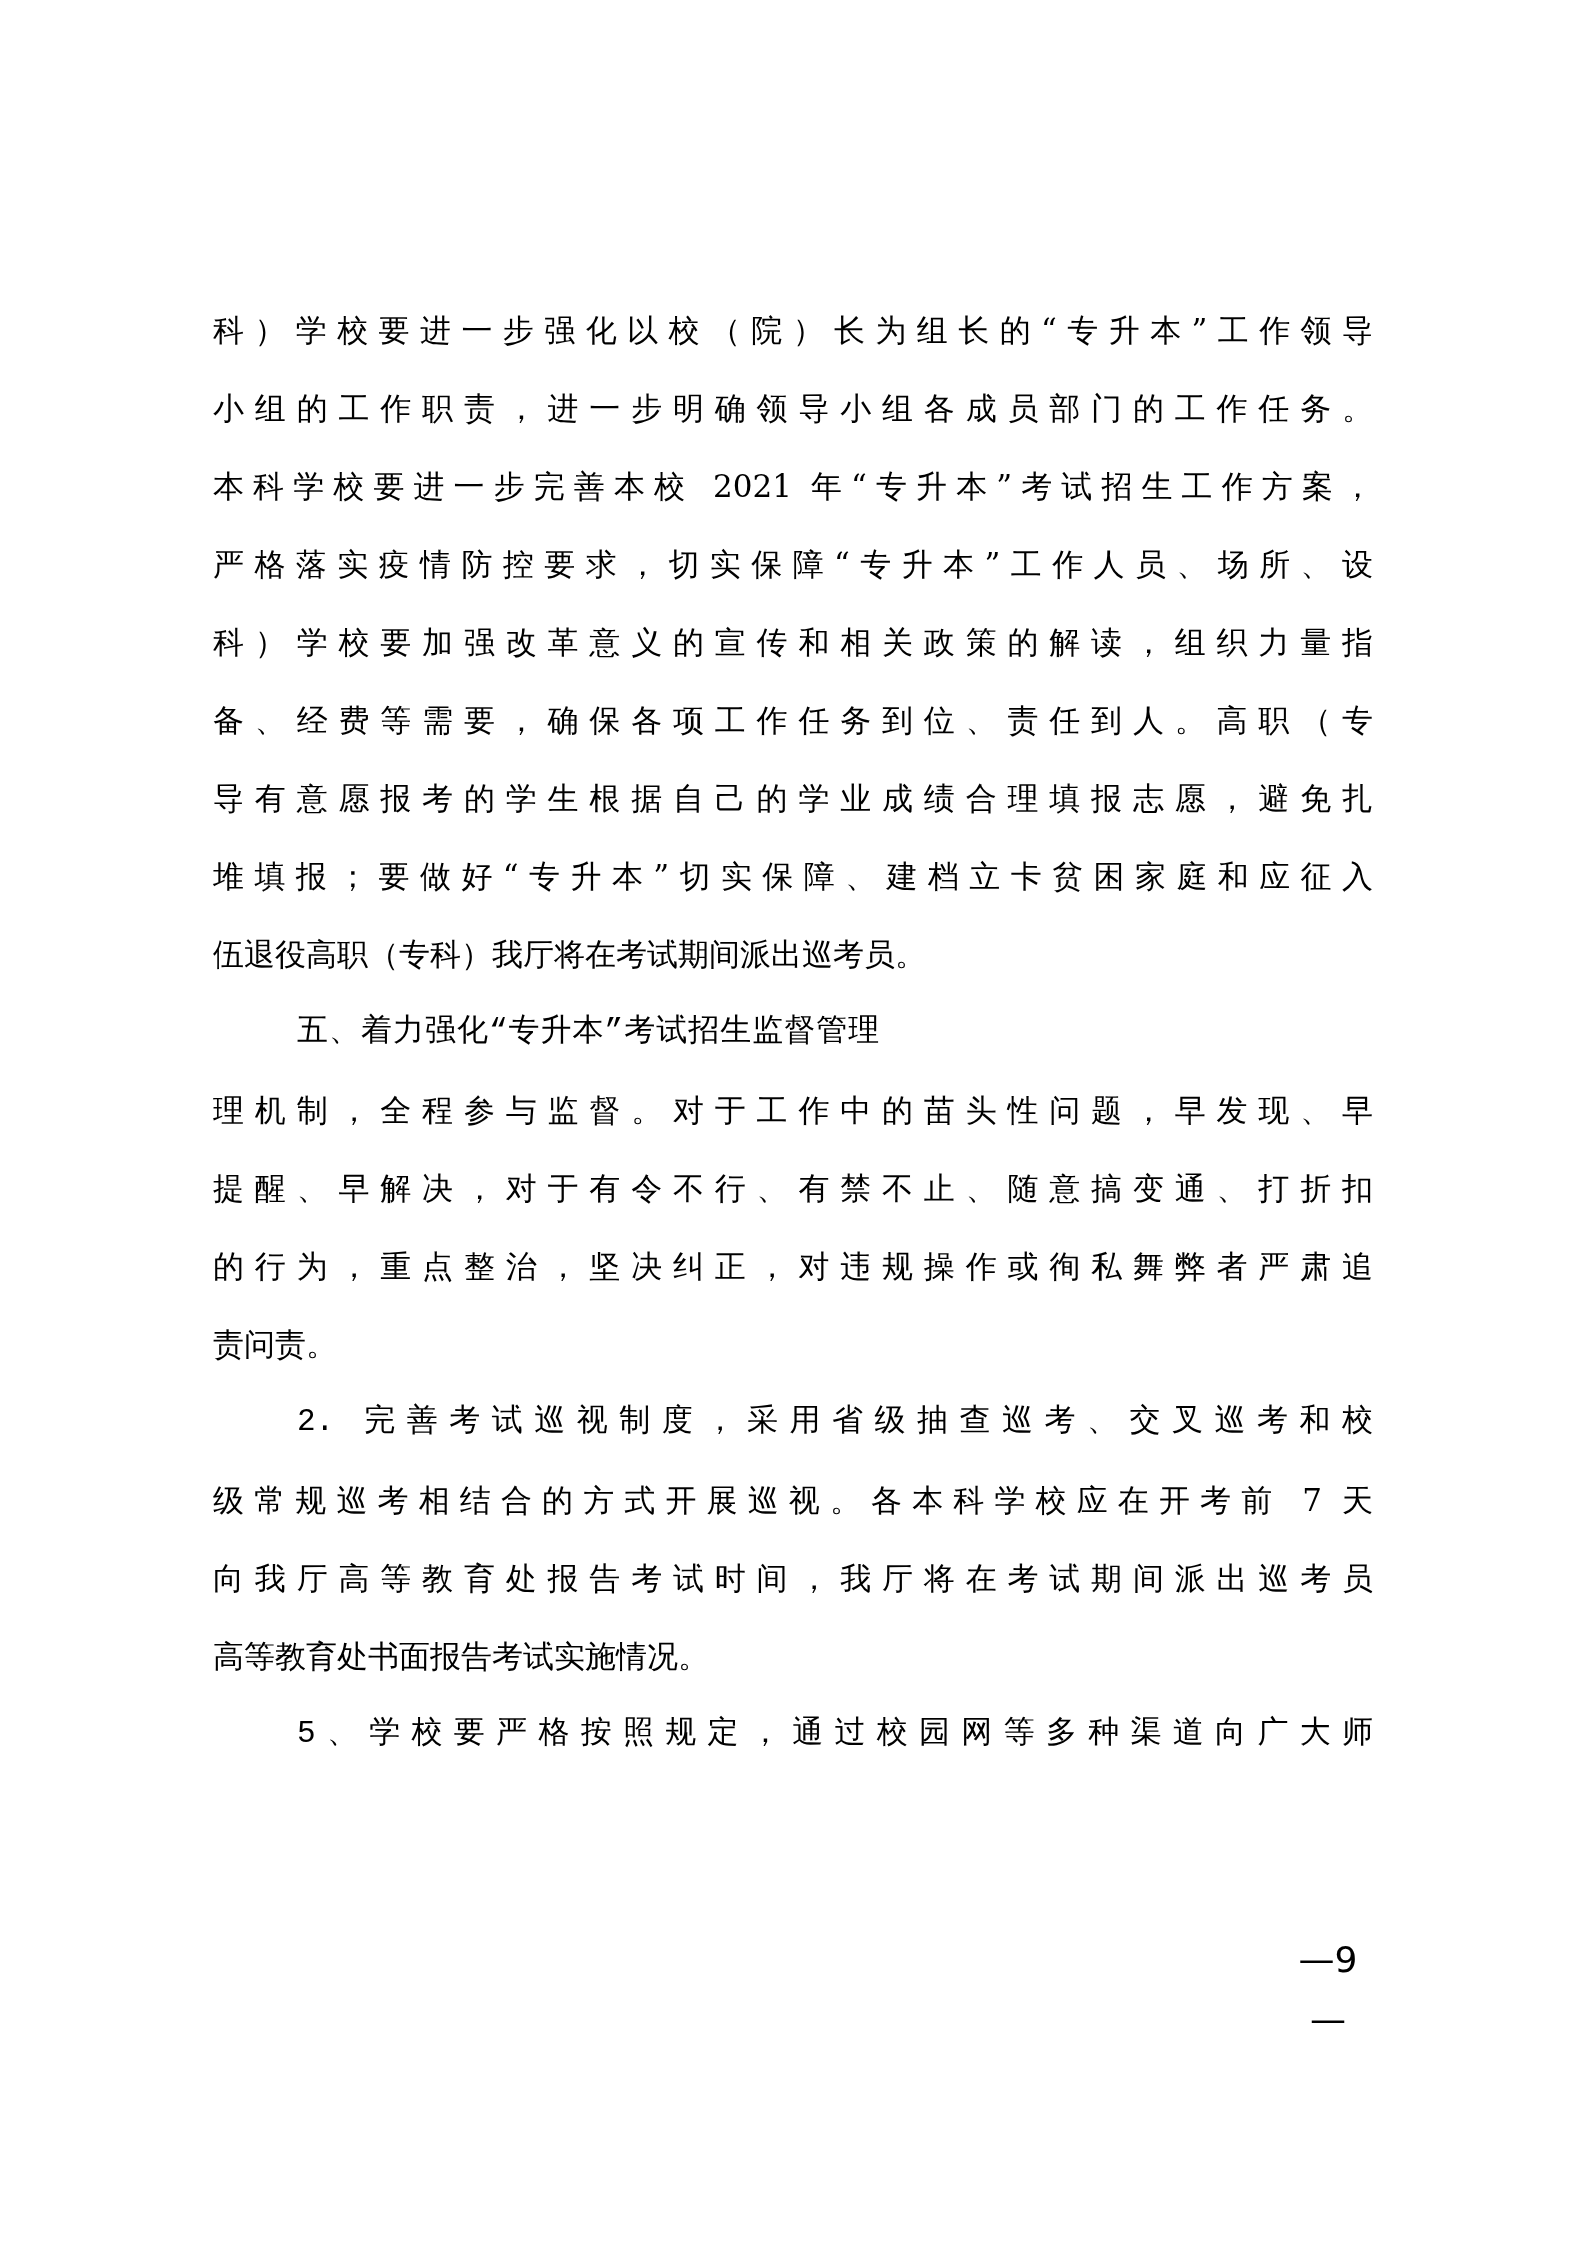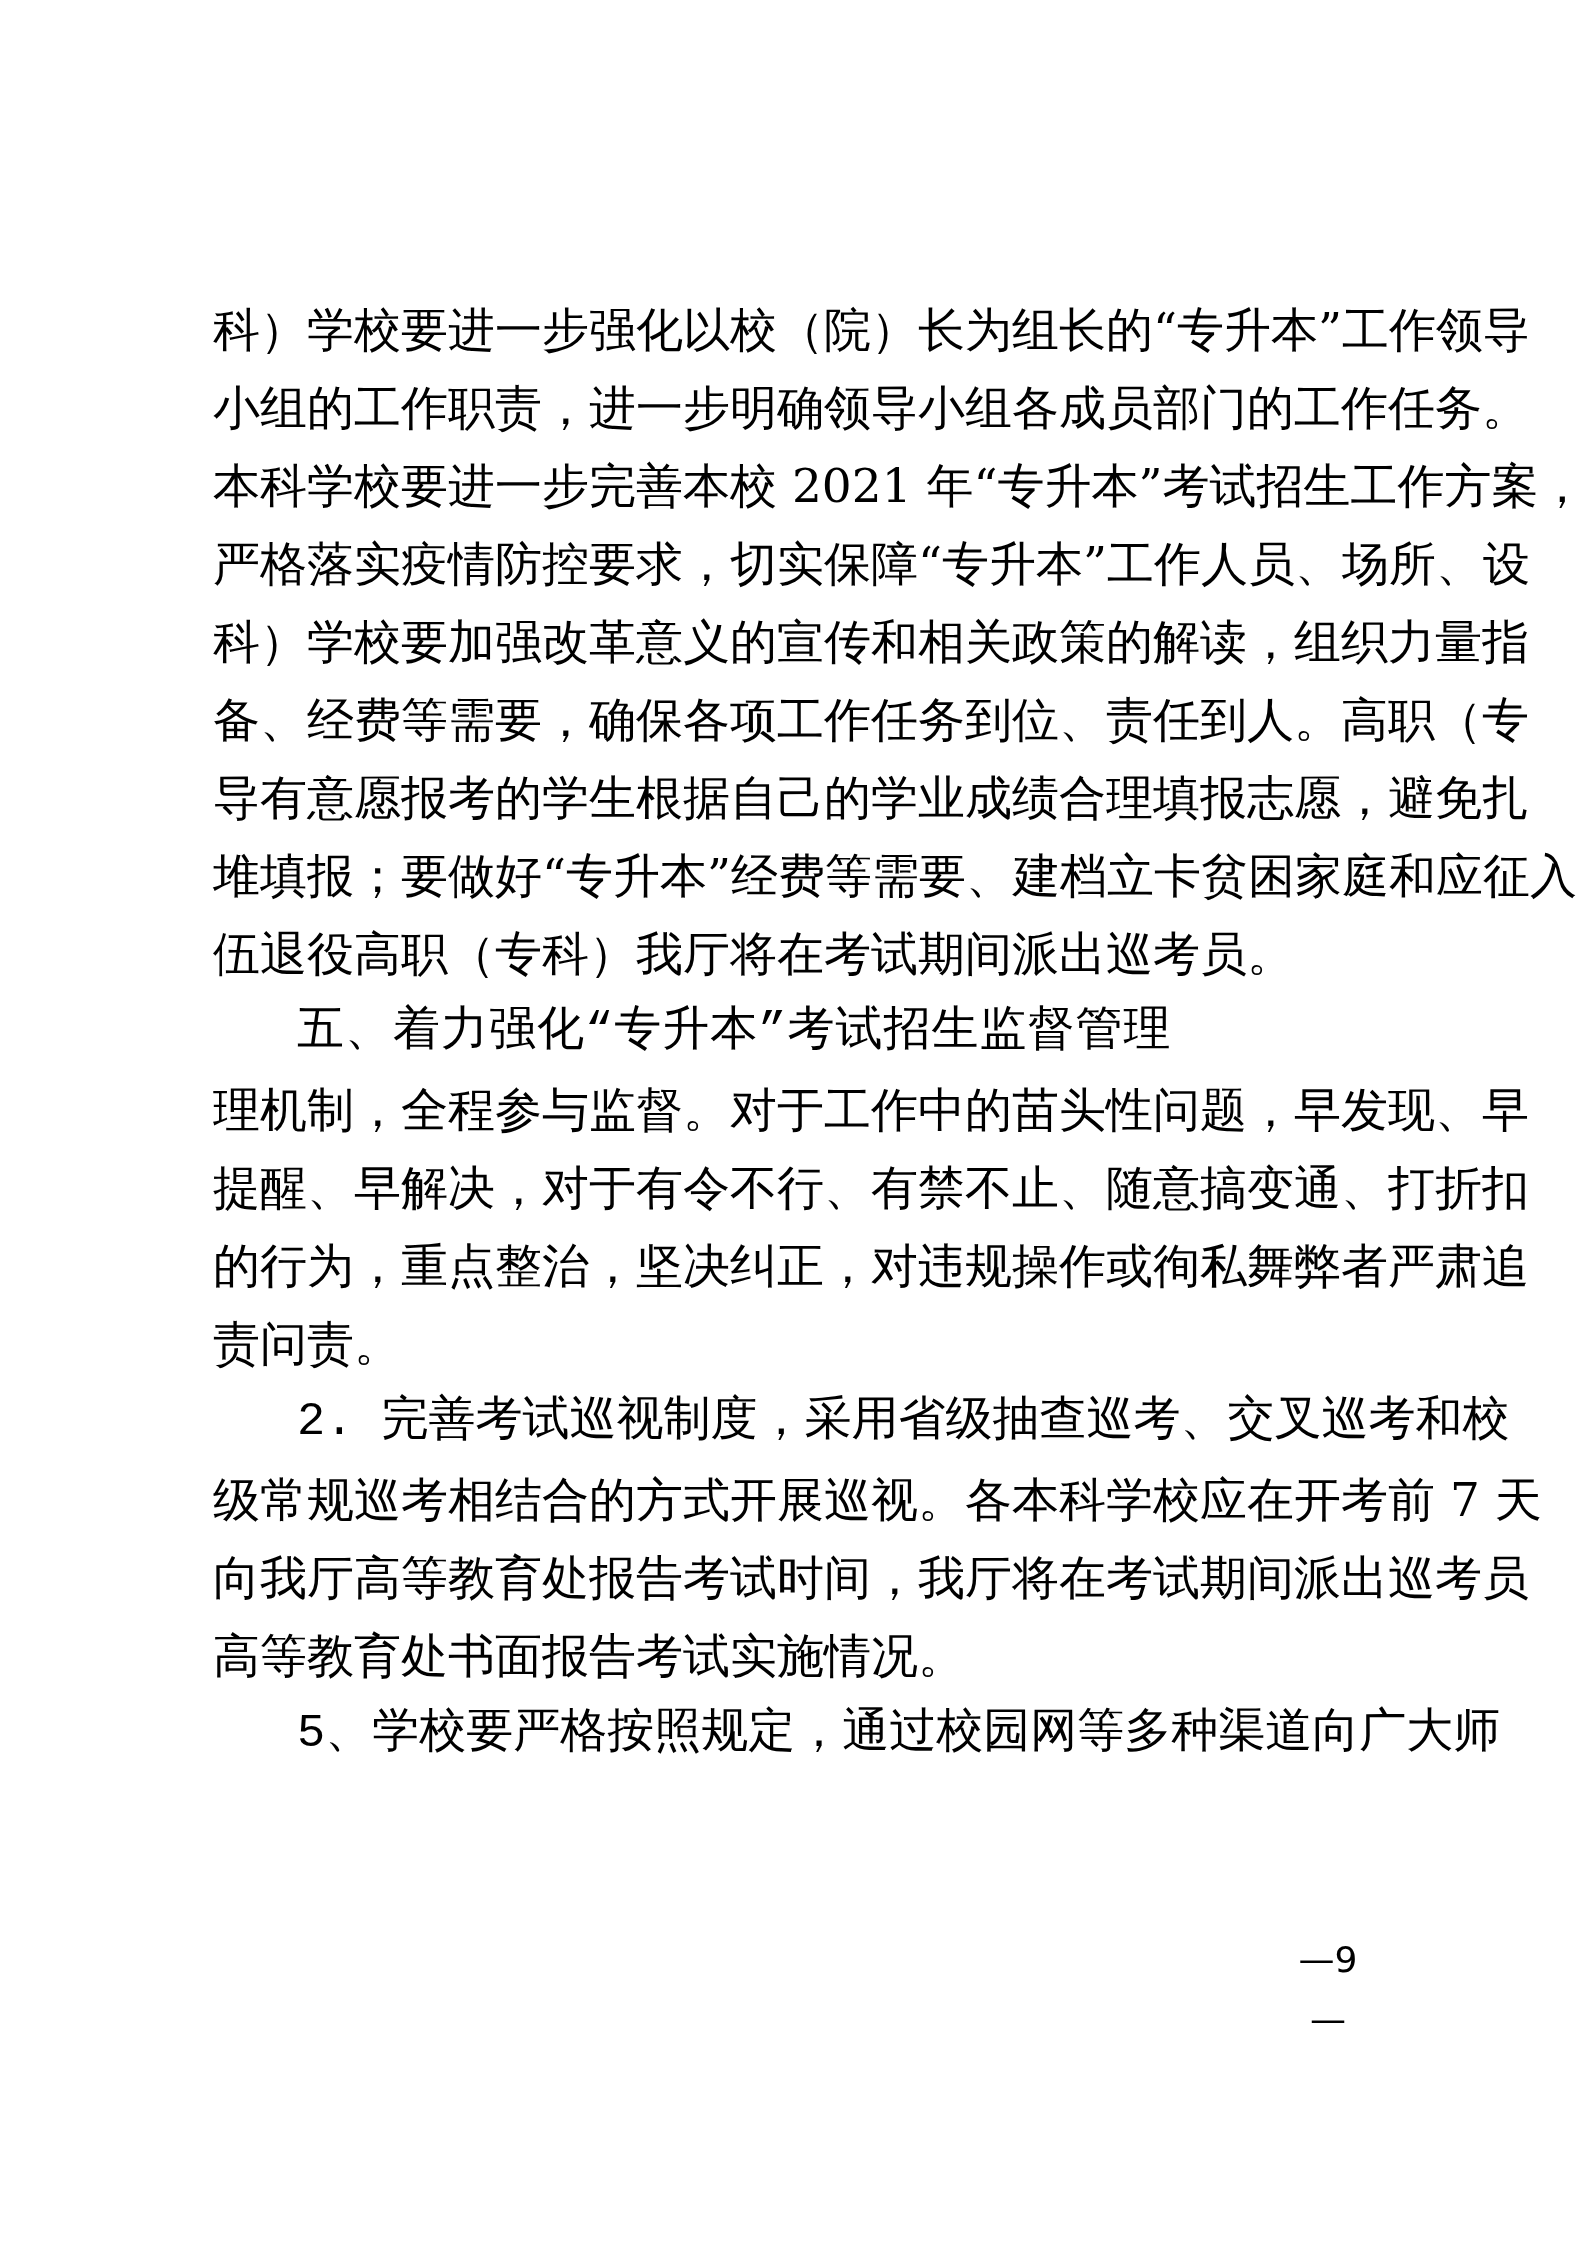--- a/index.html
+++ b/index.html
@@ -25,21 +25,21 @@
     }
     .body-text {
       position: absolute;
       left: 213px;
       top: 291px;
       width: 1160px;
     }
     .line {
       height: 78px;
       line-height: 78px;
-      font-size: 47px;
+      font-size: 31px;
       white-space: nowrap;
       text-align: justify;
       text-align-last: justify;
       letter-spacing: 0px;
     }
     .line.last {
       text-align-last: left;
     }
     .line.indent {
       padding-left: 84px;
@@ -69,21 +69,21 @@
 
 <div class="page">
   <div class="body-text">
     <div class="line">科）学校要进一步强化以校（院）长为组长的“专升本”工作领导</div>
     <div class="line">小组的工作职责，进一步明确领导小组各成员部门的工作任务。</div>
     <div class="line">本科学校要进一步完善本校 2021 年“专升本”考试招生工作方案，</div>
     <div class="line">严格落实疫情防控要求，切实保障“专升本”工作人员、场所、设</div>
     <div class="line">科）学校要加强改革意义的宣传和相关政策的解读，组织力量指</div>
     <div class="line">备、经费等需要，确保各项工作任务到位、责任到人。高职（专</div>
     <div class="line">导有意愿报考的学生根据自己的学业成绩合理填报志愿，避免扎</div>
-    <div class="line">堆填报；要做好“专升本”经费等需要、建档立卡贫困家庭和应征入</div>
+    <div class="line">堆填报；要做好“专升本”切实保障、建档立卡贫困家庭和应征入</div>
     <div class="line last">伍退役高职（专科）我厅将在考试期间派出巡考员。</div>
     <div class="line indent heading">五、着力强化“专升本”考试招生监督管理</div>
     <div class="line">理机制，全程参与监督。对于工作中的苗头性问题，早发现、早</div>
     <div class="line">提醒、早解决，对于有令不行、有禁不止、随意搞变通、打折扣</div>
     <div class="line">的行为，重点整治，坚决纠正，对违规操作或徇私舞弊者严肃追</div>
     <div class="line last">责问责。</div>
     <div class="line indent">2. 完善考试巡视制度，采用省级抽查巡考、交叉巡考和校</div>
     <div class="line">级常规巡考相结合的方式开展巡视。各本科学校应在开考前 7 天</div>
     <div class="line">向我厅高等教育处报告考试时间，我厅将在考试期间派出巡考员</div>
     <div class="line last">高等教育处书面报告考试实施情况。</div>

